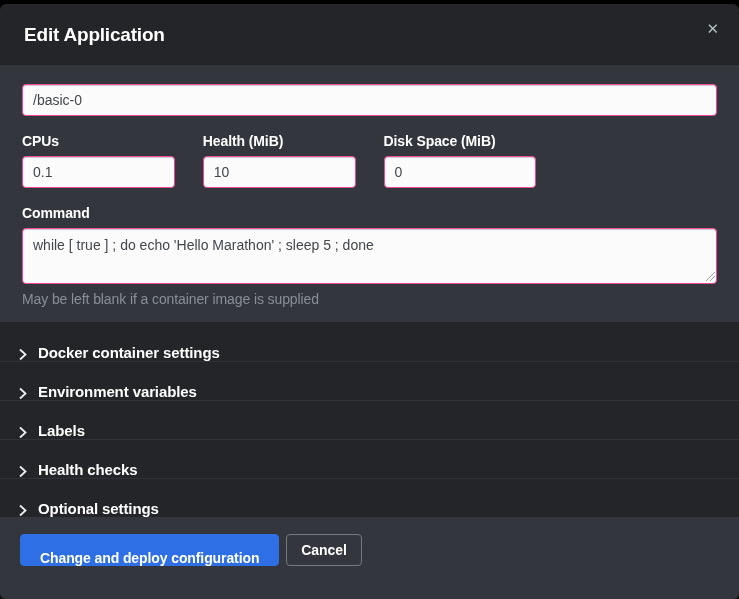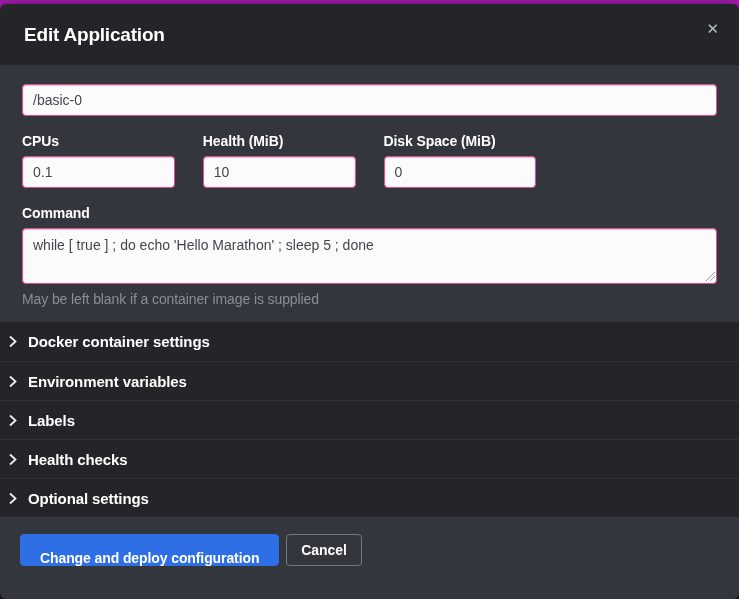--- a/index.html
+++ b/index.html
@@ -2,21 +2,21 @@
 <html><head>
 <meta charset="utf-8">
 <style>
   html, body { margin: 0; padding: 0; }
   body {
     width: 739px; height: 599px;
     background: #141519;
     font-family: "Liberation Sans", "DejaVu Sans", sans-serif;
     overflow: hidden;
   }
-  .screen { position: relative; width: 739px; height: 426px; background: #a21caf; }
+  .screen { position: relative; width: 739px; height: 426px; background: #000000; }
 
   .modal {
     position: absolute; top: 4px; left: 0; width: 739px; height: 595px;
     border-radius: 6px; overflow: hidden;
     display: flex; flex-direction: column;
     box-shadow: 0 2px 14px rgba(0,0,0,.5);
   }
 
   
   .modal-header {
@@ -54,21 +54,21 @@
   .textarea-wrap { position: relative; }
   textarea.text-input {
     height: 56px; padding: 7px 10px; resize: none; line-height: 1.4;
   }
   .resize-grip { position: absolute; right: 2px; bottom: 3px; width: 10px; height: 10px; }
   .help-text { color: #898f96; font-size: 14px; margin-top: 7px; letter-spacing: -0.1px; }
 
   
   .sections { flex: 0 0 auto; background: #232528; }
   .section-row {
-    height: 39px; display: flex; align-items: center; padding: 0 8px;
+    height: 39px; display: flex; align-items: flex-end; padding: 0 18px;
     cursor: pointer; box-sizing: border-box;
   }
   .section-row + .section-row { border-top: 1px solid #2f3338; }
   .chevron { width: 9px; height: 13px; margin-right: 11px; flex: 0 0 auto; }
   .section-label { color: #ffffff; font-size: 15px; font-weight: 700; letter-spacing: -0.1px; }
 
   
   .modal-footer {
     flex: 1 1 auto; background: #33373d; padding: 17px 20px;
     display: flex; align-items: flex-start; gap: 7px;

